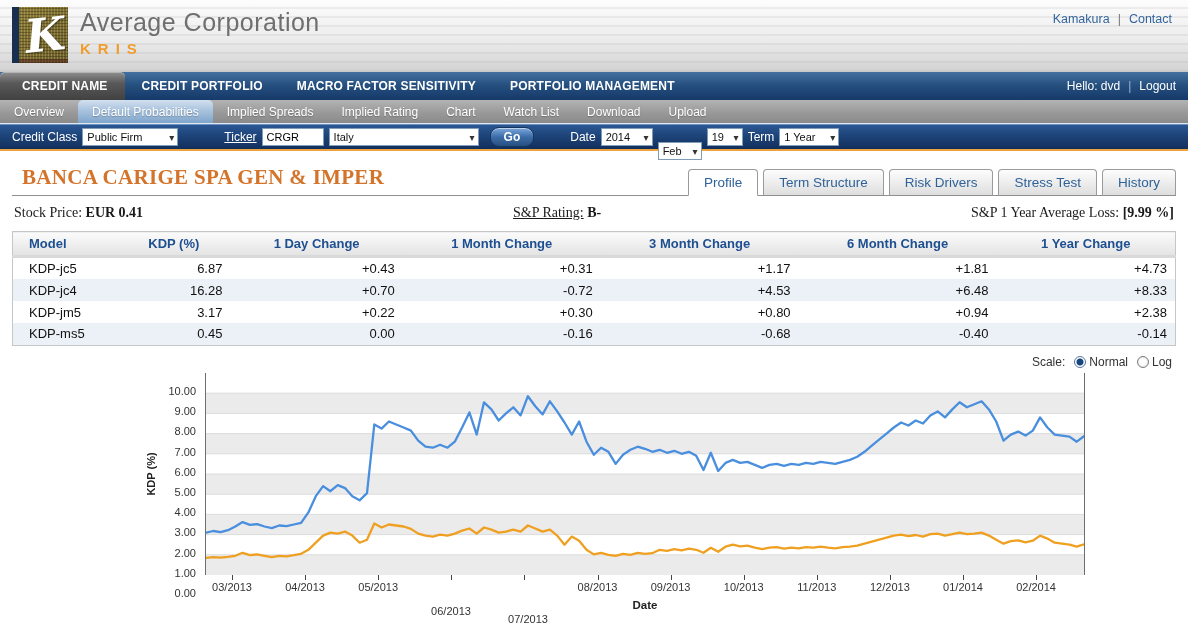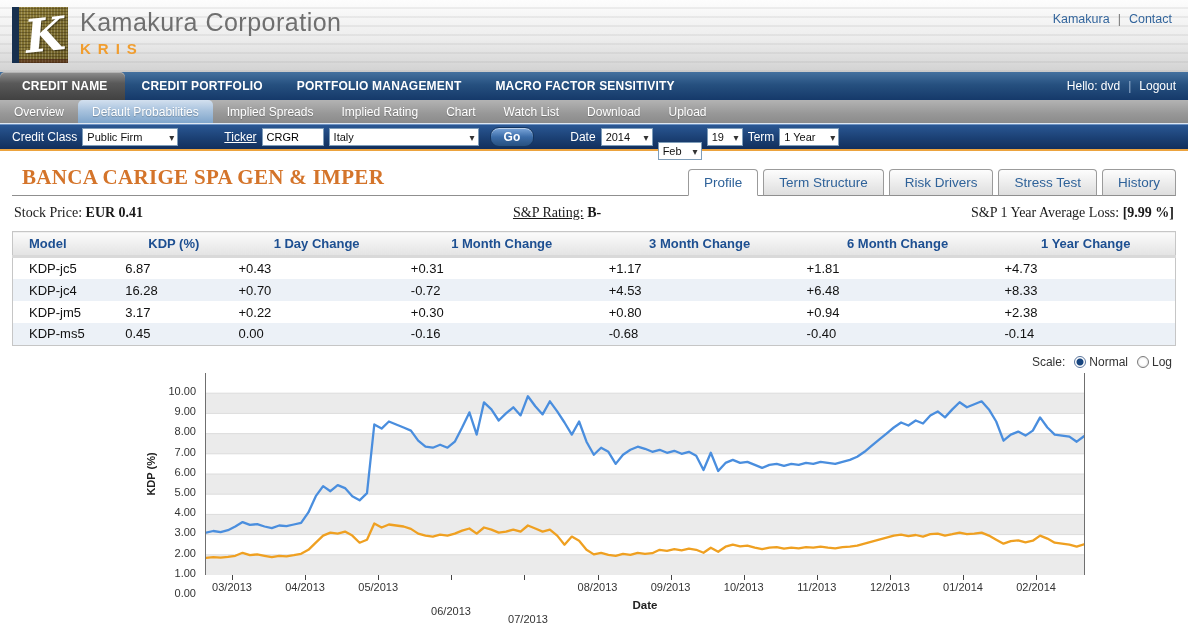--- a/index.html
+++ b/index.html
@@ -122,21 +122,21 @@
   .u { text-decoration:underline; }
 
   
   table.kdp { width:100%; border-collapse:collapse; border:1px solid #c6c6c6; font-size:13px; }
   table.kdp th {
     background:linear-gradient(180deg,#fbfbfb,#e3e3e3);
     color:#1d4f91; font-weight:bold; text-align:center; padding:4px 8px;
     border-bottom:3px solid #d9d9d9;
   }
   table.kdp th.model, table.kdp td.model { text-align:left; padding-left:16px; width:9%; }
-  table.kdp td { text-align:left; padding:3px 8px; color:#111; height:22px; }
+  table.kdp td { text-align:right; padding:3px 8px; color:#111; height:22px; }
   table.kdp tr.alt { background:#ecf1f7; }
   td.pos { color:#e60000; } td.neg { color:#0a870a; } td.zero { color:#111; }
 
   
   .scale-row { text-align:right; font-size:12px; color:#333; margin:9px 4px 2px 0; }
   .radio {
     display:inline-block; width:12px; height:12px; border-radius:50%;
     border:1px solid #7b7b7b; background:radial-gradient(#fff 40%, #d7d7d7);
     vertical-align:-2px; margin:0 3px 0 9px; cursor:pointer;
   }
@@ -167,34 +167,34 @@
   .xaxis-title { text-align:center; font-size:11.5px; font-weight:bold; color:#222; margin-top:0px; }
 </style>
 </head>
 <body>
 
 <div class="hdr">
   <div class="logo">
     <span class="logo-k">K</span>
   </div>
   <div class="brand">
-    <div class="brand-name">Kamakura Corporation</div>
+    <div class="brand-name">Average Corporation</div>
     <div class="brand-sub">KRIS</div>
   </div>
   <div class="hdr-links">
     <a>Kamakura</a><span class="sep">|</span><a>Contact</a>
   </div>
 </div>
 
 <div class="mainnav">
   <div id="mainnav-items" style="display:flex;">
       <div class="mainnav-item active">CREDIT NAME</div>
       <div class="mainnav-item">CREDIT PORTFOLIO</div>
+      <div class="mainnav-item">MACRO FACTOR SENSITIVITY</div>
       <div class="mainnav-item">PORTFOLIO MANAGEMENT</div>
-      <div class="mainnav-item">MACRO FACTOR SENSITIVITY</div>
     </div>
   <div class="mainnav-right">
     <span>Hello: dvd</span><span class="sep">|</span><a>Logout</a>
   </div>
 </div>
 
 <div class="subnav" id="subnav-items">
     <div class="subnav-item">Overview</div>
     <div class="subnav-item active">Default Probabilities</div>
     <div class="subnav-item">Implied Spreads</div>

